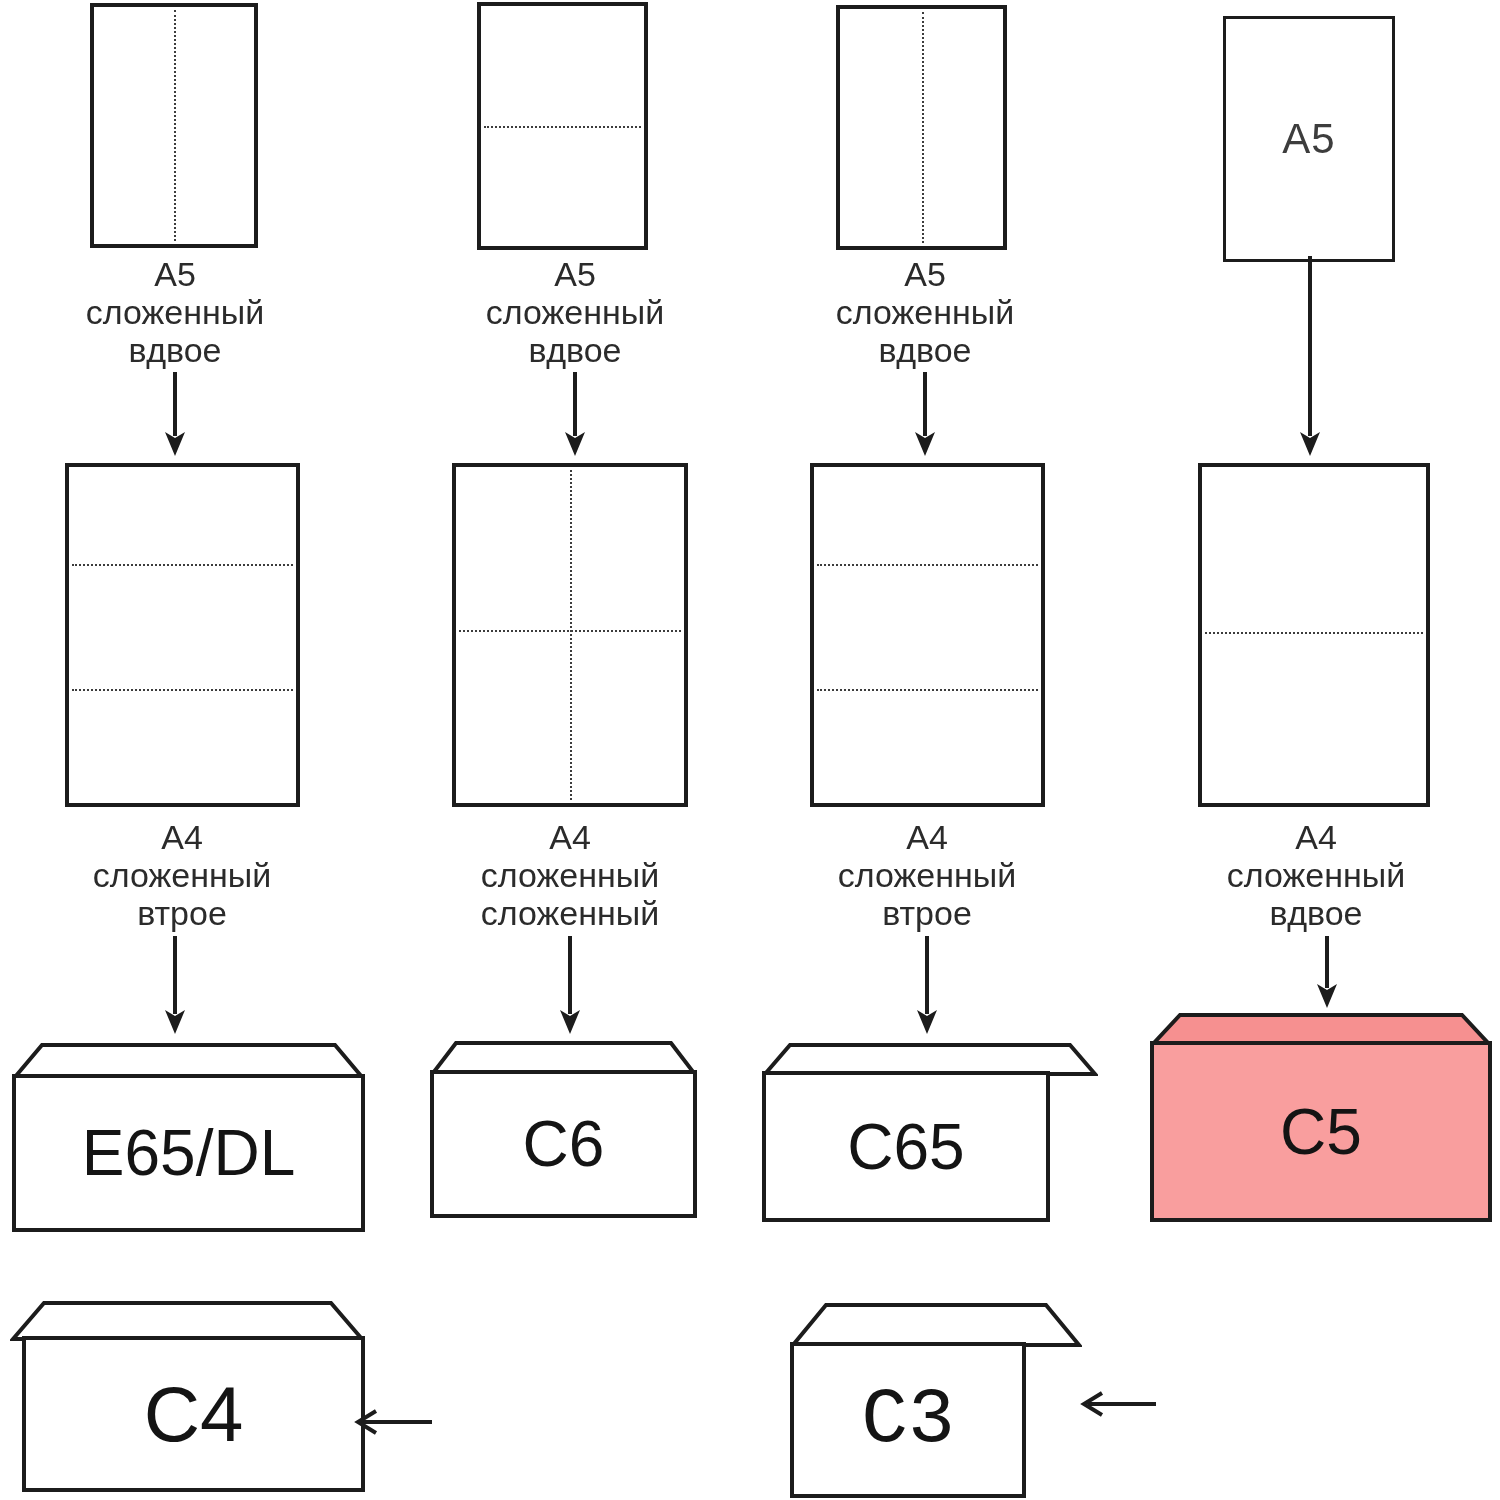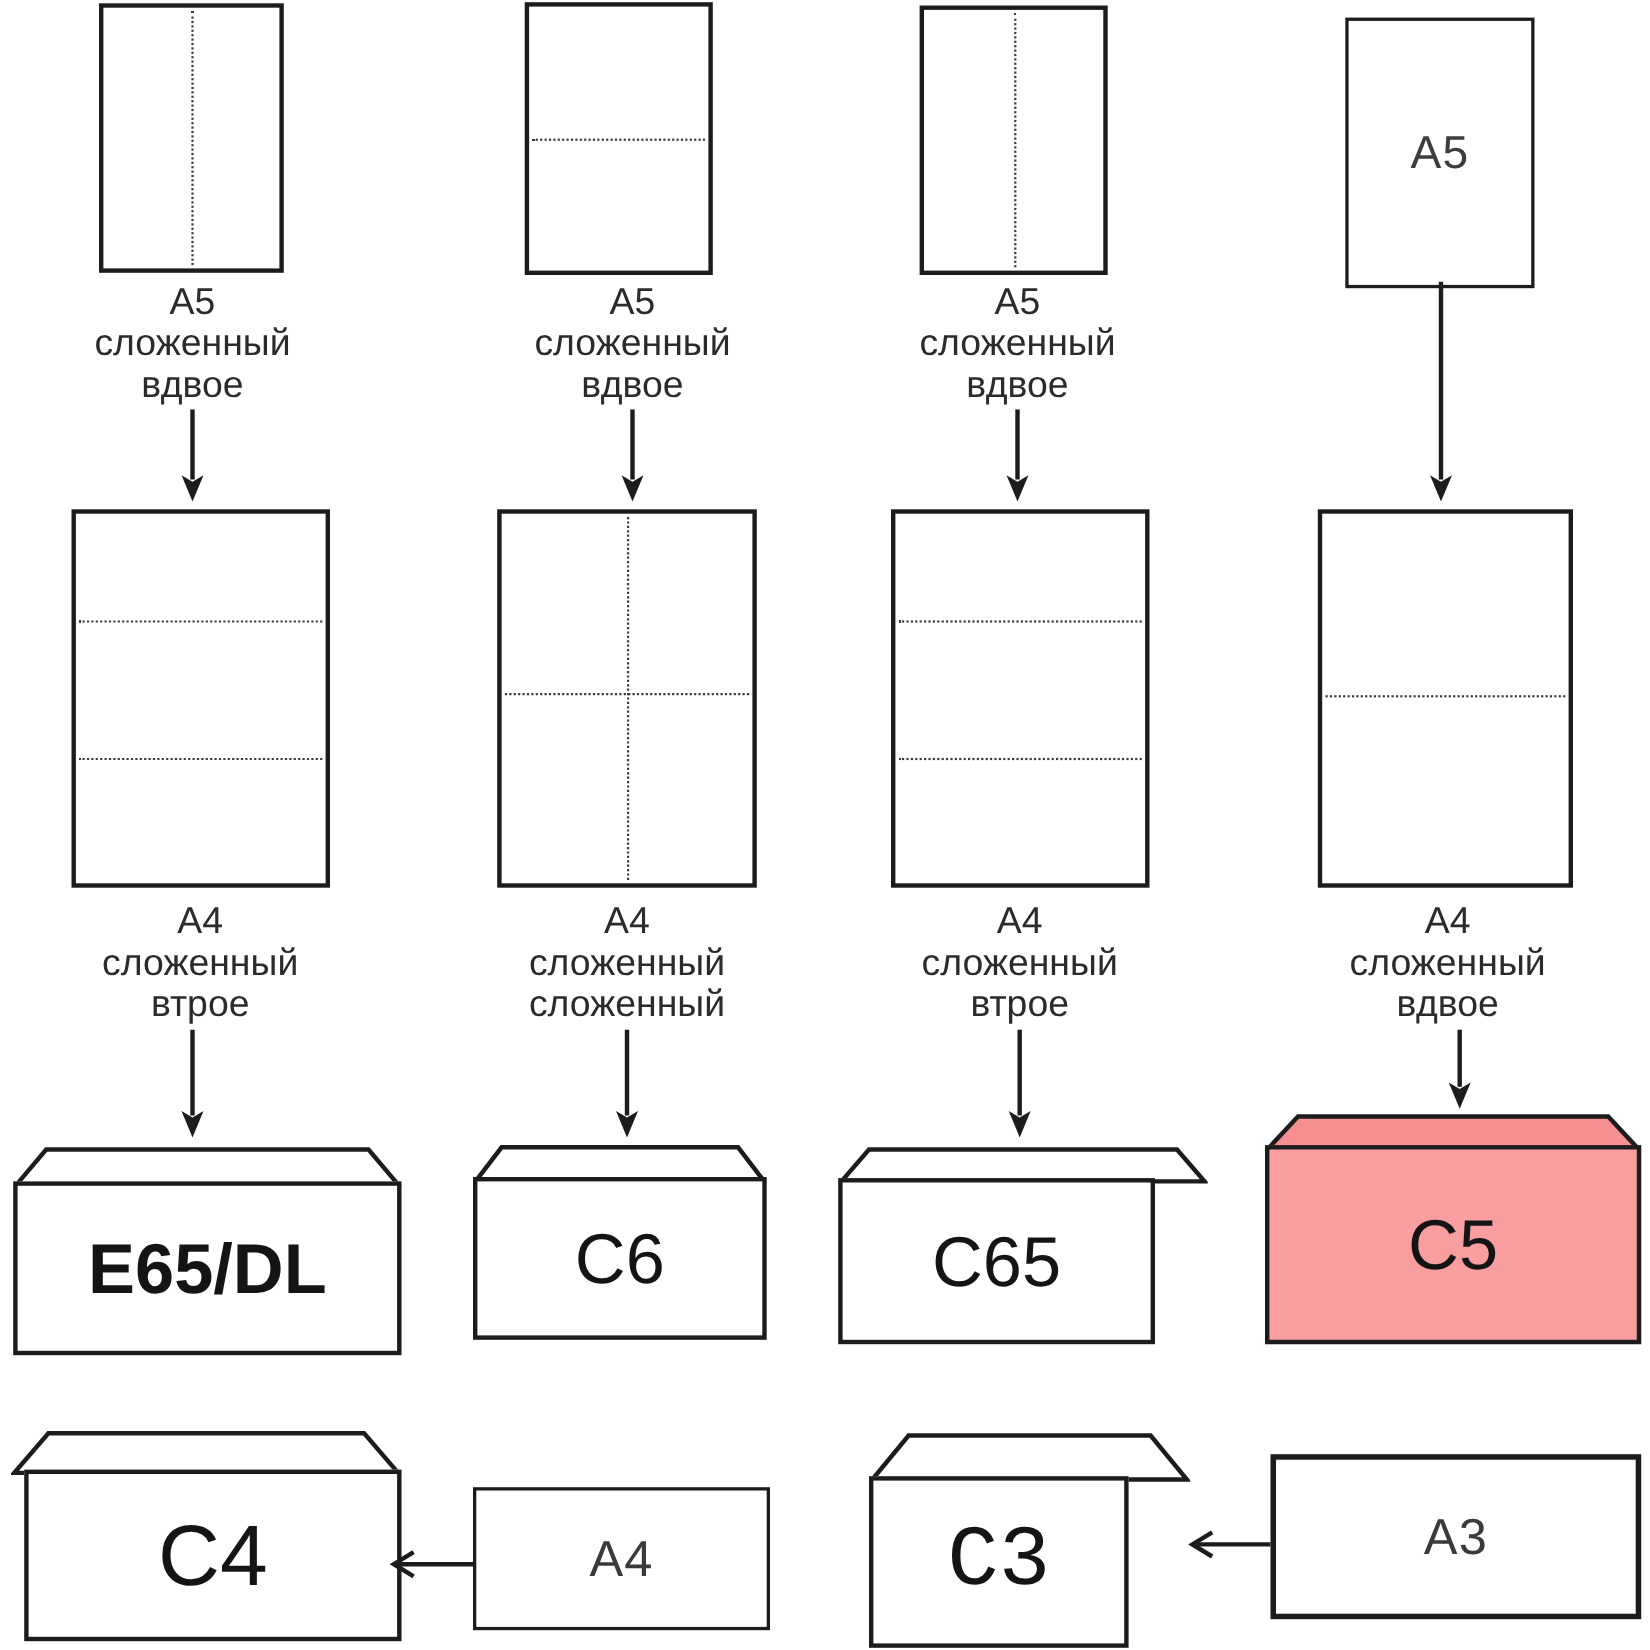--- a/index.html
+++ b/index.html
@@ -143,21 +143,21 @@
   </svg>
   <svg class="arrow" style="left:909px;top:936px;" width="36" height="100">
     <line x1="18" y1="0" x2="18" y2="78"></line>
     <path class="head" d="M18,98 L8,74 L18,80 L28,74 Z"></path>
   </svg>
   <svg class="arrow" style="left:1309px;top:936px;" width="36" height="74">
     <line x1="18" y1="0" x2="18" y2="52"></line>
     <path class="head" d="M18,72 L8,48 L18,54 L28,48 Z"></path>
   </svg>
 
-  <div class="env" style="left:12px;top:1042px;width:353px;height:190px;font-weight:bold;">
+  <div class="env" style="left:12px;top:1042px;width:353px;height:190px;">
     <svg class="flap" width="353" height="38">
       <polygon points="30,3 323,3 350,35 3,35"></polygon>
     </svg>
     <div class="env-body" style="top:32px;">
       <span class="env-label">E65/DL</span>
     </div>
   </div>
 
   <div class="env" style="left:430px;top:1040px;width:267px;height:178px;">
     <svg class="flap" width="267" height="36">
@@ -193,35 +193,29 @@
     <div class="env-body" style="top:36px;margin-left:12px;">
       <span class="env-label">C4</span>
     </div>
   </div>
 
   <svg class="arrow" style="left:352px;top:1406px;" width="82" height="32">
     <line x1="10" y1="16" x2="80" y2="16"></line>
     <polyline points="24,5 6,16 24,27"></polyline>
   </svg>
 
-  <div class="paper thin" style="left:430px;top:1352px;width:270px;height:130px;">
-    <span class="paper-label flat-label">A4</span>
-  </div>
 
   <div class="env big" style="left:790px;top:1302px;width:236px;height:196px;font-family:Liberation Mono, monospace;">
     <svg class="flap" width="292" height="46">
       <polygon points="36,3 256,3 289,43 3,43"></polygon>
     </svg>
     <div class="env-body" style="top:40px;">
       <span class="env-label">C3</span>
     </div>
   </div>
 
   <svg class="arrow" style="left:1078px;top:1388px;" width="80" height="32">
     <line x1="10" y1="16" x2="78" y2="16"></line>
     <polyline points="24,5 6,16 24,27"></polyline>
   </svg>
 
-  <div class="paper thick" style="left:1155px;top:1322px;width:337px;height:150px;">
-    <span class="paper-label flat-label">A3</span>
-  </div>
 
 </div>
 
 </body></html>

